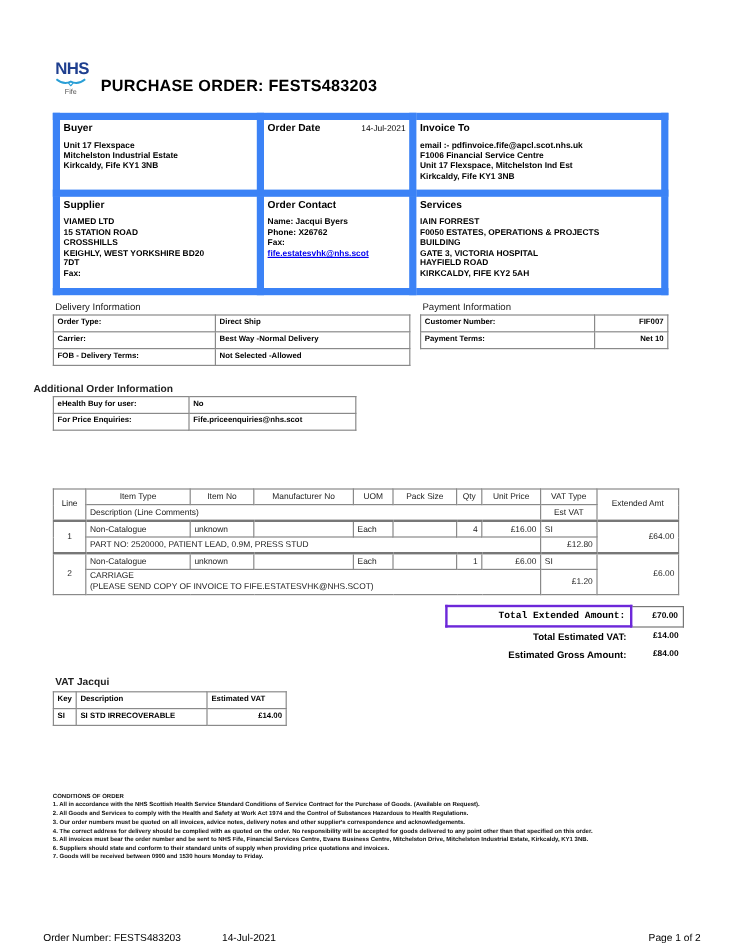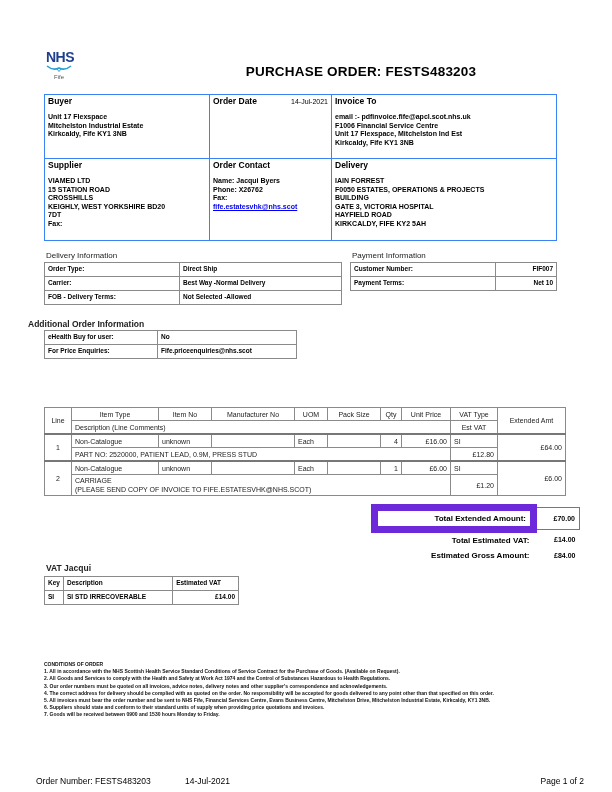--- a/index.html
+++ b/index.html
@@ -2,24 +2,24 @@
 <html><head>
 <meta charset="utf-8">
 <style>
   html, body { margin: 0; padding: 0; background: #ffffff; }
   body { width: 612px; height: 792px; position: relative; overflow: hidden; font-family: "Liberation Sans", sans-serif; color: #000; }
   .abs { position: absolute; }
   .logo { left: 46px; top: 50px; width: 26px; text-align: center; }
   .logo .nhs { font-weight: bold; font-size: 14px; color: #1f3f8f; letter-spacing: -0.5px; line-height: 14px; }
   .logo svg { display: block; margin: 1px auto 0; }
   .logo .fife { font-size: 6px; color: #555; margin-top: 2px; }
-  .title { left: 0; width: 612px; top: 64px; text-align: center; padding-left: 110px; box-sizing: border-box; font-weight: bold; font-size: 13.5px; letter-spacing: 0.2px; }
+  .title { left: 0; width: 612px; top: 64px; padding-left: 84px; box-sizing: border-box; font-weight: bold; font-size: 13.5px; letter-spacing: 0.2px; }
 
   table.grid { border-collapse: collapse; position: absolute; }
-  table.grid td { border: 1px solid #3b82f6; vertical-align: top; font-size: 7px; line-height: 8.6px; padding: 1px 3px; }
+  table.grid td { border: 6px solid #3b82f6; vertical-align: top; font-size: 7px; line-height: 8.6px; padding: 1px 3px; }
   .hdr { font-weight: bold; font-size: 8.5px; line-height: 11px; }
   .lines { margin-top: 6px; font-weight: bold; }
   .link { color: #0000ee; text-decoration: underline; }
 
   .section-title { font-size: 8px; color: #222; }
   .section-title.bold { font-weight: bold; font-size: 8.5px; }
   table.info td { border: 1px solid #8a8a8a; font-size: 6.5px; font-weight: bold; padding: 2px 3px; height: 9px; }
 
   table.items { border-collapse: collapse; position: absolute; left: 44px; top: 407px; width: 522px; }
   table.items td { border: 1px solid #8a8a8a; font-size: 7px; padding: 1px 3px; height: 10px; color: #222; }
@@ -90,21 +90,21 @@
     <td>
       <div class="hdr">Order Contact</div>
       <div class="lines">
         <div>Name: Jacqui Byers</div>
         <div>Phone: X26762</div>
         <div>Fax:</div>
         <div class="link">fife.estatesvhk@nhs.scot</div>
       </div>
     </td>
     <td>
-      <div class="hdr">Delivery</div>
+      <div class="hdr">Services</div>
       <div class="lines">
         <div>IAIN FORREST</div>
         <div>F0050 ESTATES, OPERATIONS &amp; PROJECTS</div>
         <div>BUILDING</div>
         <div>GATE 3, VICTORIA HOSPITAL</div>
         <div>HAYFIELD ROAD</div>
         <div>KIRKCALDY, FIFE KY2 5AH</div>
       </div>
     </td>
   </tr>
@@ -211,21 +211,21 @@
       <div>(PLEASE SEND COPY OF INVOICE TO FIFE.ESTATESVHK@NHS.SCOT)</div>
     </td>
     <td class="r" style="vertical-align:middle;">£1.20</td>
   </tr>
 </tbody>
   </table>
 
 <table class="totals">
   <tbody>
       <tr>
-    <td style="border:7px solid #6d28d9; width:144px;">Total Extended Amount:</td>
+    <td style="border:2px solid #6d28d9; width:144px;font-family:Liberation Mono, monospace;">Total Extended Amount:</td>
     <td class="v" style="border:1px solid #777;">£70.00</td>
   </tr>
   <tr>
     <td>Total Estimated VAT:</td>
     <td class="v">£14.00</td>
   </tr>
   <tr>
     <td>Estimated Gross Amount:</td>
     <td class="v">£84.00</td>
   </tr>

